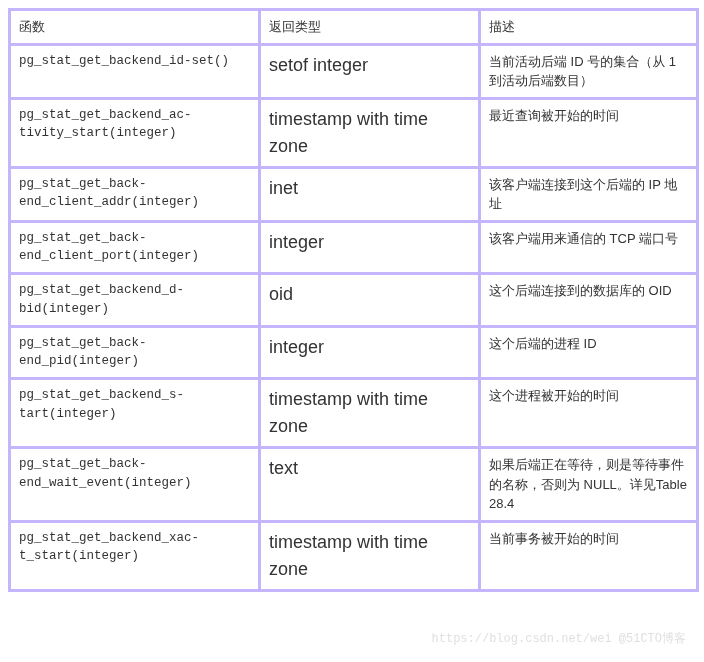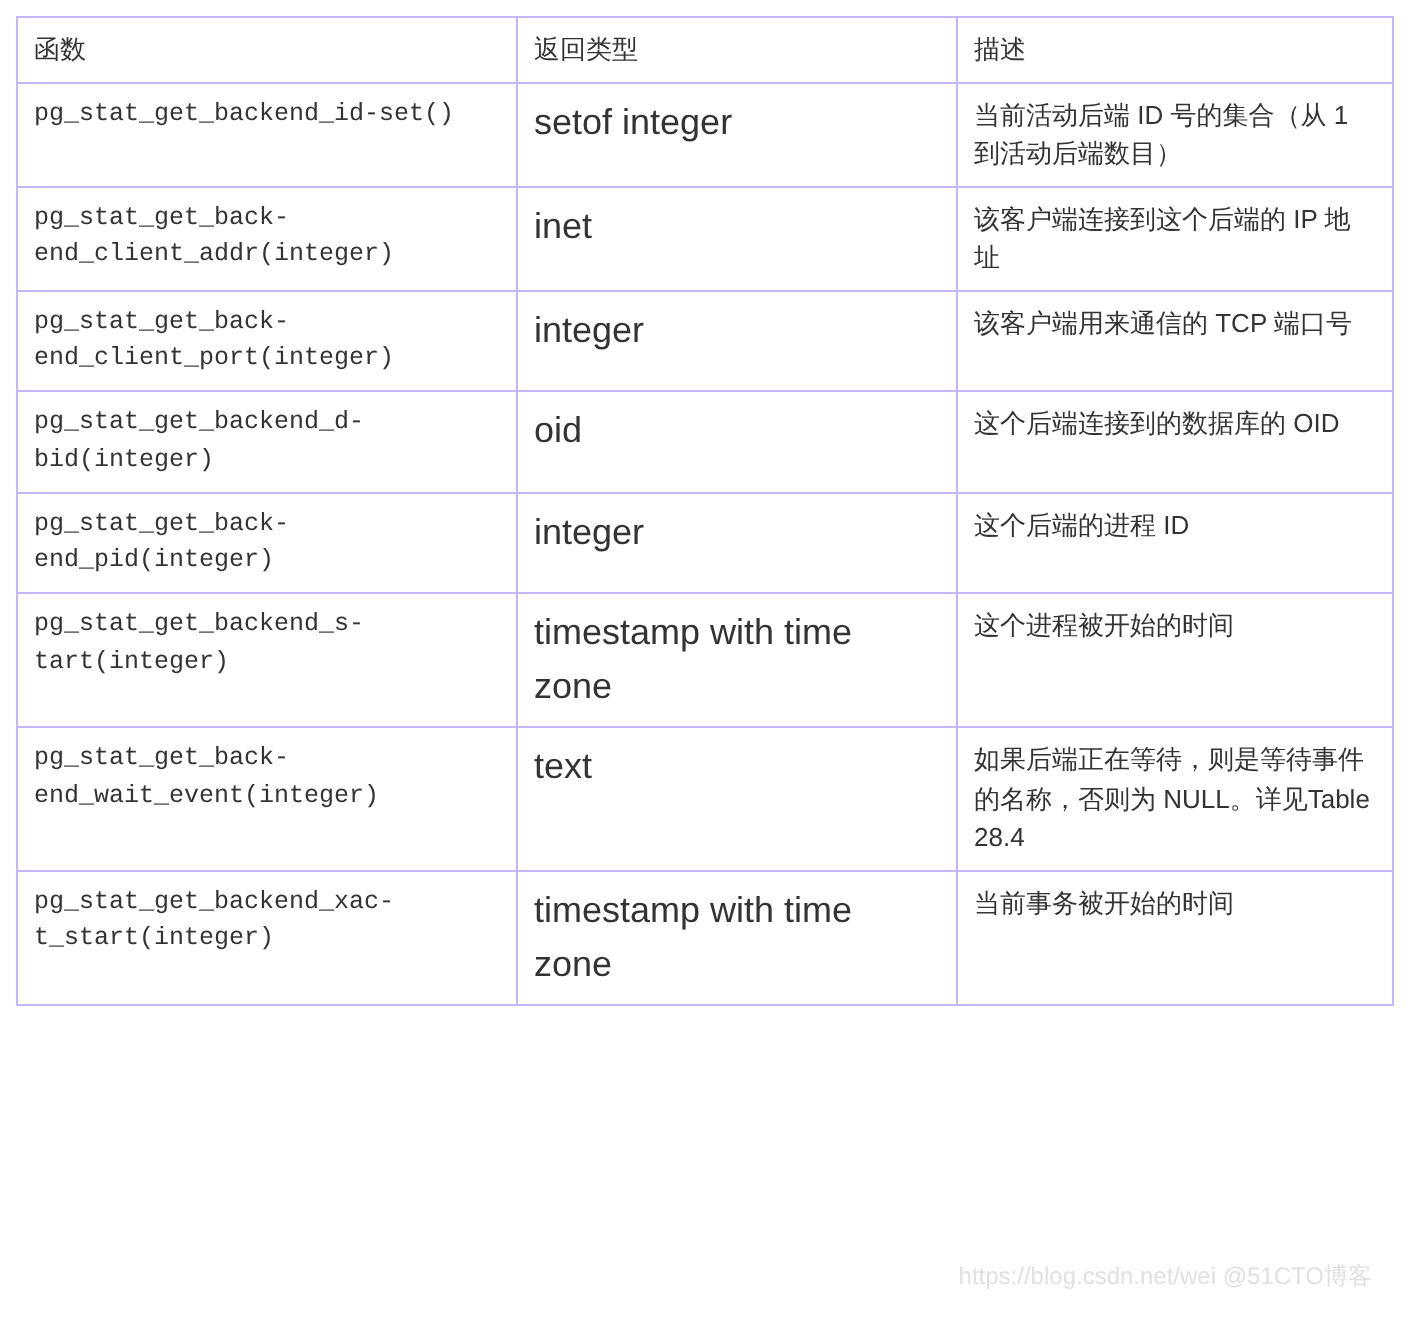--- a/index.html
+++ b/index.html
@@ -9,21 +9,21 @@
     font-size: 13px;
     background: #fff;
     color: #333;
   }
   table {
     border-collapse: collapse;
     width: 688px;
     table-layout: fixed;
   }
   th, td {
-    border: 1px solid #c4b5fd;
+    border: 3px solid #c4b5fd;
     padding: 6px 8px;
     text-align: left;
     vertical-align: top;
     word-wrap: break-word;
     line-height: 1.5;
   }
   th {
     background: #fff;
     font-weight: normal;
   }
@@ -42,20 +42,21 @@
   .desc {
     font-size: 13px;
   }
   .watermark {
     position: absolute;
     right: 18px;
     top: 630px;
     color: #e0e0e0;
     font-size: 12px;
     pointer-events: none;
+    font-family: Liberation Mono, monospace;
   }
 </style>
 </head>
 <body>
 
 <table>
   <colgroup>
     <col class="c1">
       <col class="c2">
       <col class="c3">
@@ -65,20 +66,25 @@
       <th>函数</th>
       <th>返回类型</th>
       <th>描述</th>
     </tr>
   </thead>
   <tbody id="tbody">
       <tr>
         <td class="func">pg_stat_get_backend_id-set()</td>
         <td class="rtype">setof integer</td>
         <td class="desc">当前活动后端 ID 号的集合（从 1 到活动后端数目）</td>
+      </tr>
+      <tr>
+        <td class="func">pg_stat_get_backend_ac-tivity_start(integer)</td>
+        <td class="rtype">timestamp with time zone</td>
+        <td class="desc">最近查询被开始的时间</td>
       </tr>
       <tr>
         <td class="func">pg_stat_get_back-end_client_addr(integer)</td>
         <td class="rtype">inet</td>
         <td class="desc">该客户端连接到这个后端的 IP 地址</td>
       </tr>
       <tr>
         <td class="func">pg_stat_get_back-end_client_port(integer)</td>
         <td class="rtype">integer</td>
         <td class="desc">该客户端用来通信的 TCP 端口号</td>

